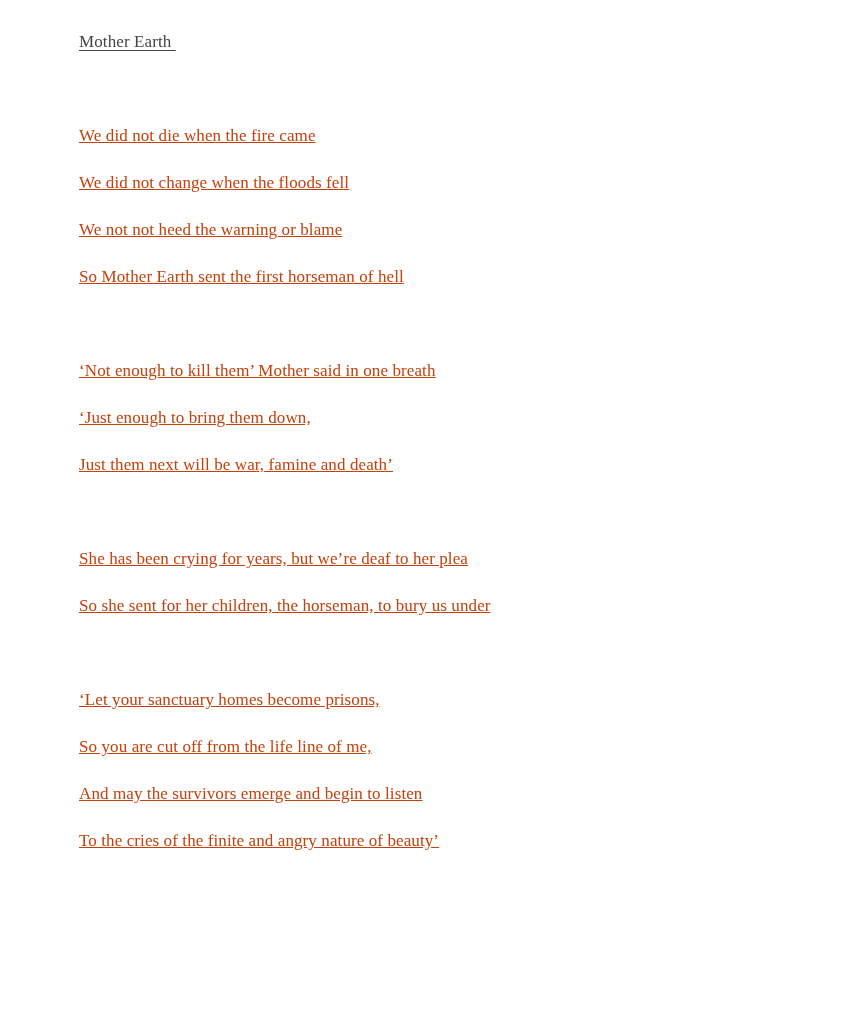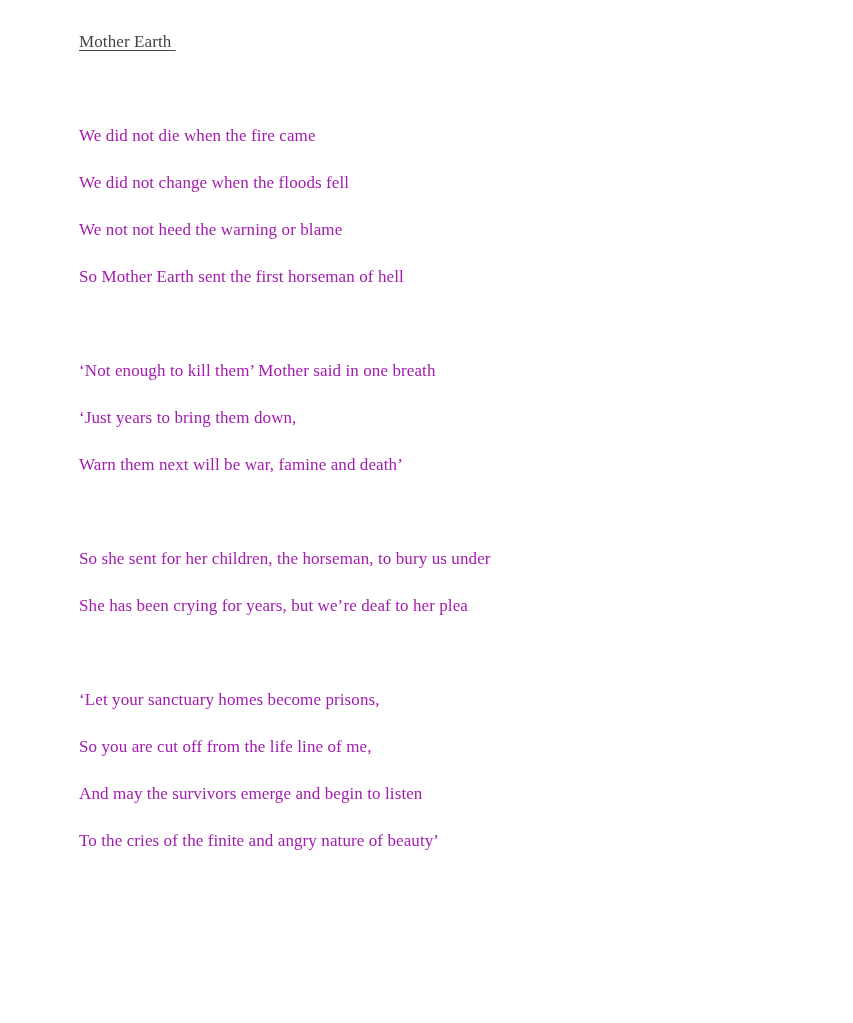--- a/index.html
+++ b/index.html
@@ -18,23 +18,24 @@
     width: 853px;
     height: 1023px;
     padding: 18px 40px 0 79px;
     background: #ffffff;
   }
   .line {
     margin: 0;
     height: 47px;
     line-height: 47px;
     font-size: 17px;
-    color: #a21caf;
+    color: #c2410c;
     white-space: pre;
     letter-spacing: 0.1px;
+    text-decoration: underline;
   }
   .title {
     text-decoration: underline;
     text-underline-offset: 3px;
     color: #454545;
   }
   .blank {
     height: 47px;
   }
 </style>
@@ -48,27 +49,27 @@
   <div class="line blank"></div>
 
   <p class="line">We did not die when the fire came</p>
   <p class="line">We did not change when the floods fell</p>
   <p class="line">We not not heed the warning or blame</p>
   <p class="line">So Mother Earth sent the first horseman of hell</p>
 
   <div class="line blank"></div>
 
   <p class="line">‘Not enough to kill them’ Mother said in one breath</p>
-  <p class="line">‘Just years to bring them down,</p>
-  <p class="line">Warn them next will be war, famine and death’</p>
+  <p class="line">‘Just enough to bring them down,</p>
+  <p class="line">Just them next will be war, famine and death’</p>
 
   <div class="line blank"></div>
 
+  <p class="line">She has been crying for years, but we’re deaf to her plea</p>
   <p class="line">So she sent for her children, the horseman, to bury us under</p>
-  <p class="line">She has been crying for years, but we’re deaf to her plea</p>
 
   <div class="line blank"></div>
 
   <p class="line">‘Let your sanctuary homes become prisons,</p>
   <p class="line">So you are cut off from the life line of me,</p>
   <p class="line">And may the survivors emerge and begin to listen</p>
   <p class="line">To the cries of the finite and angry nature of beauty’</p>
 
 </div>
 

